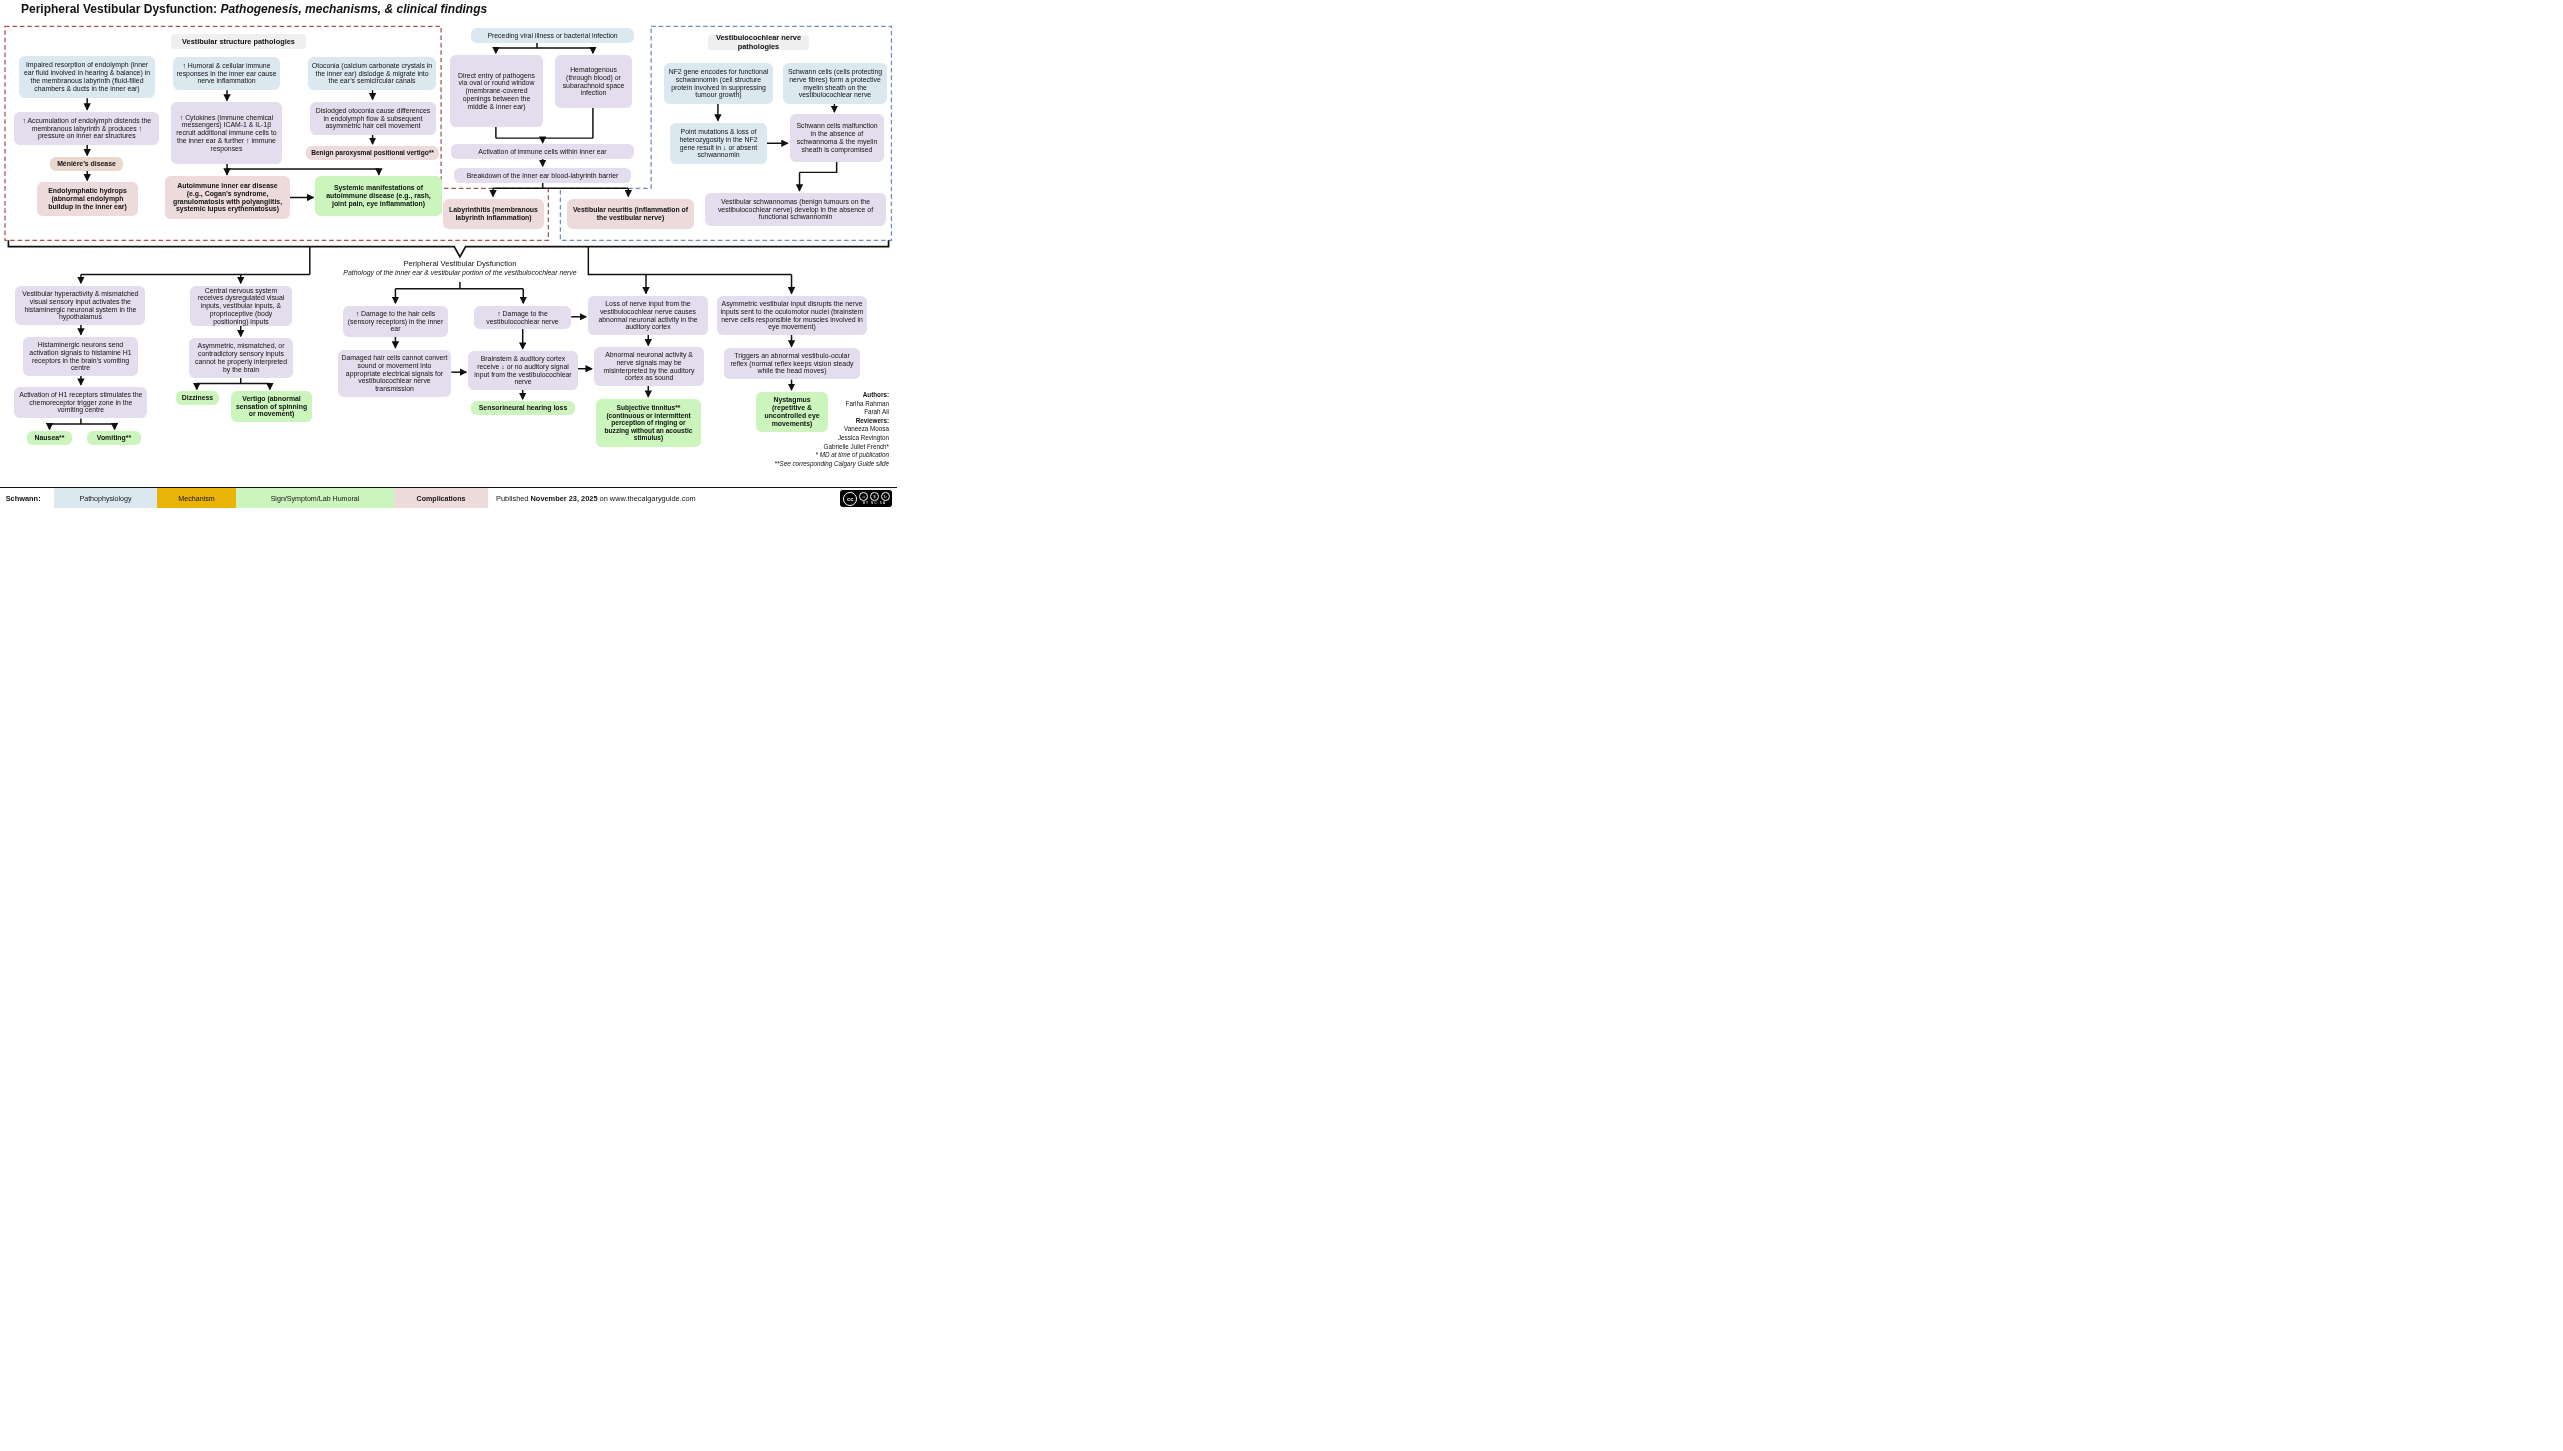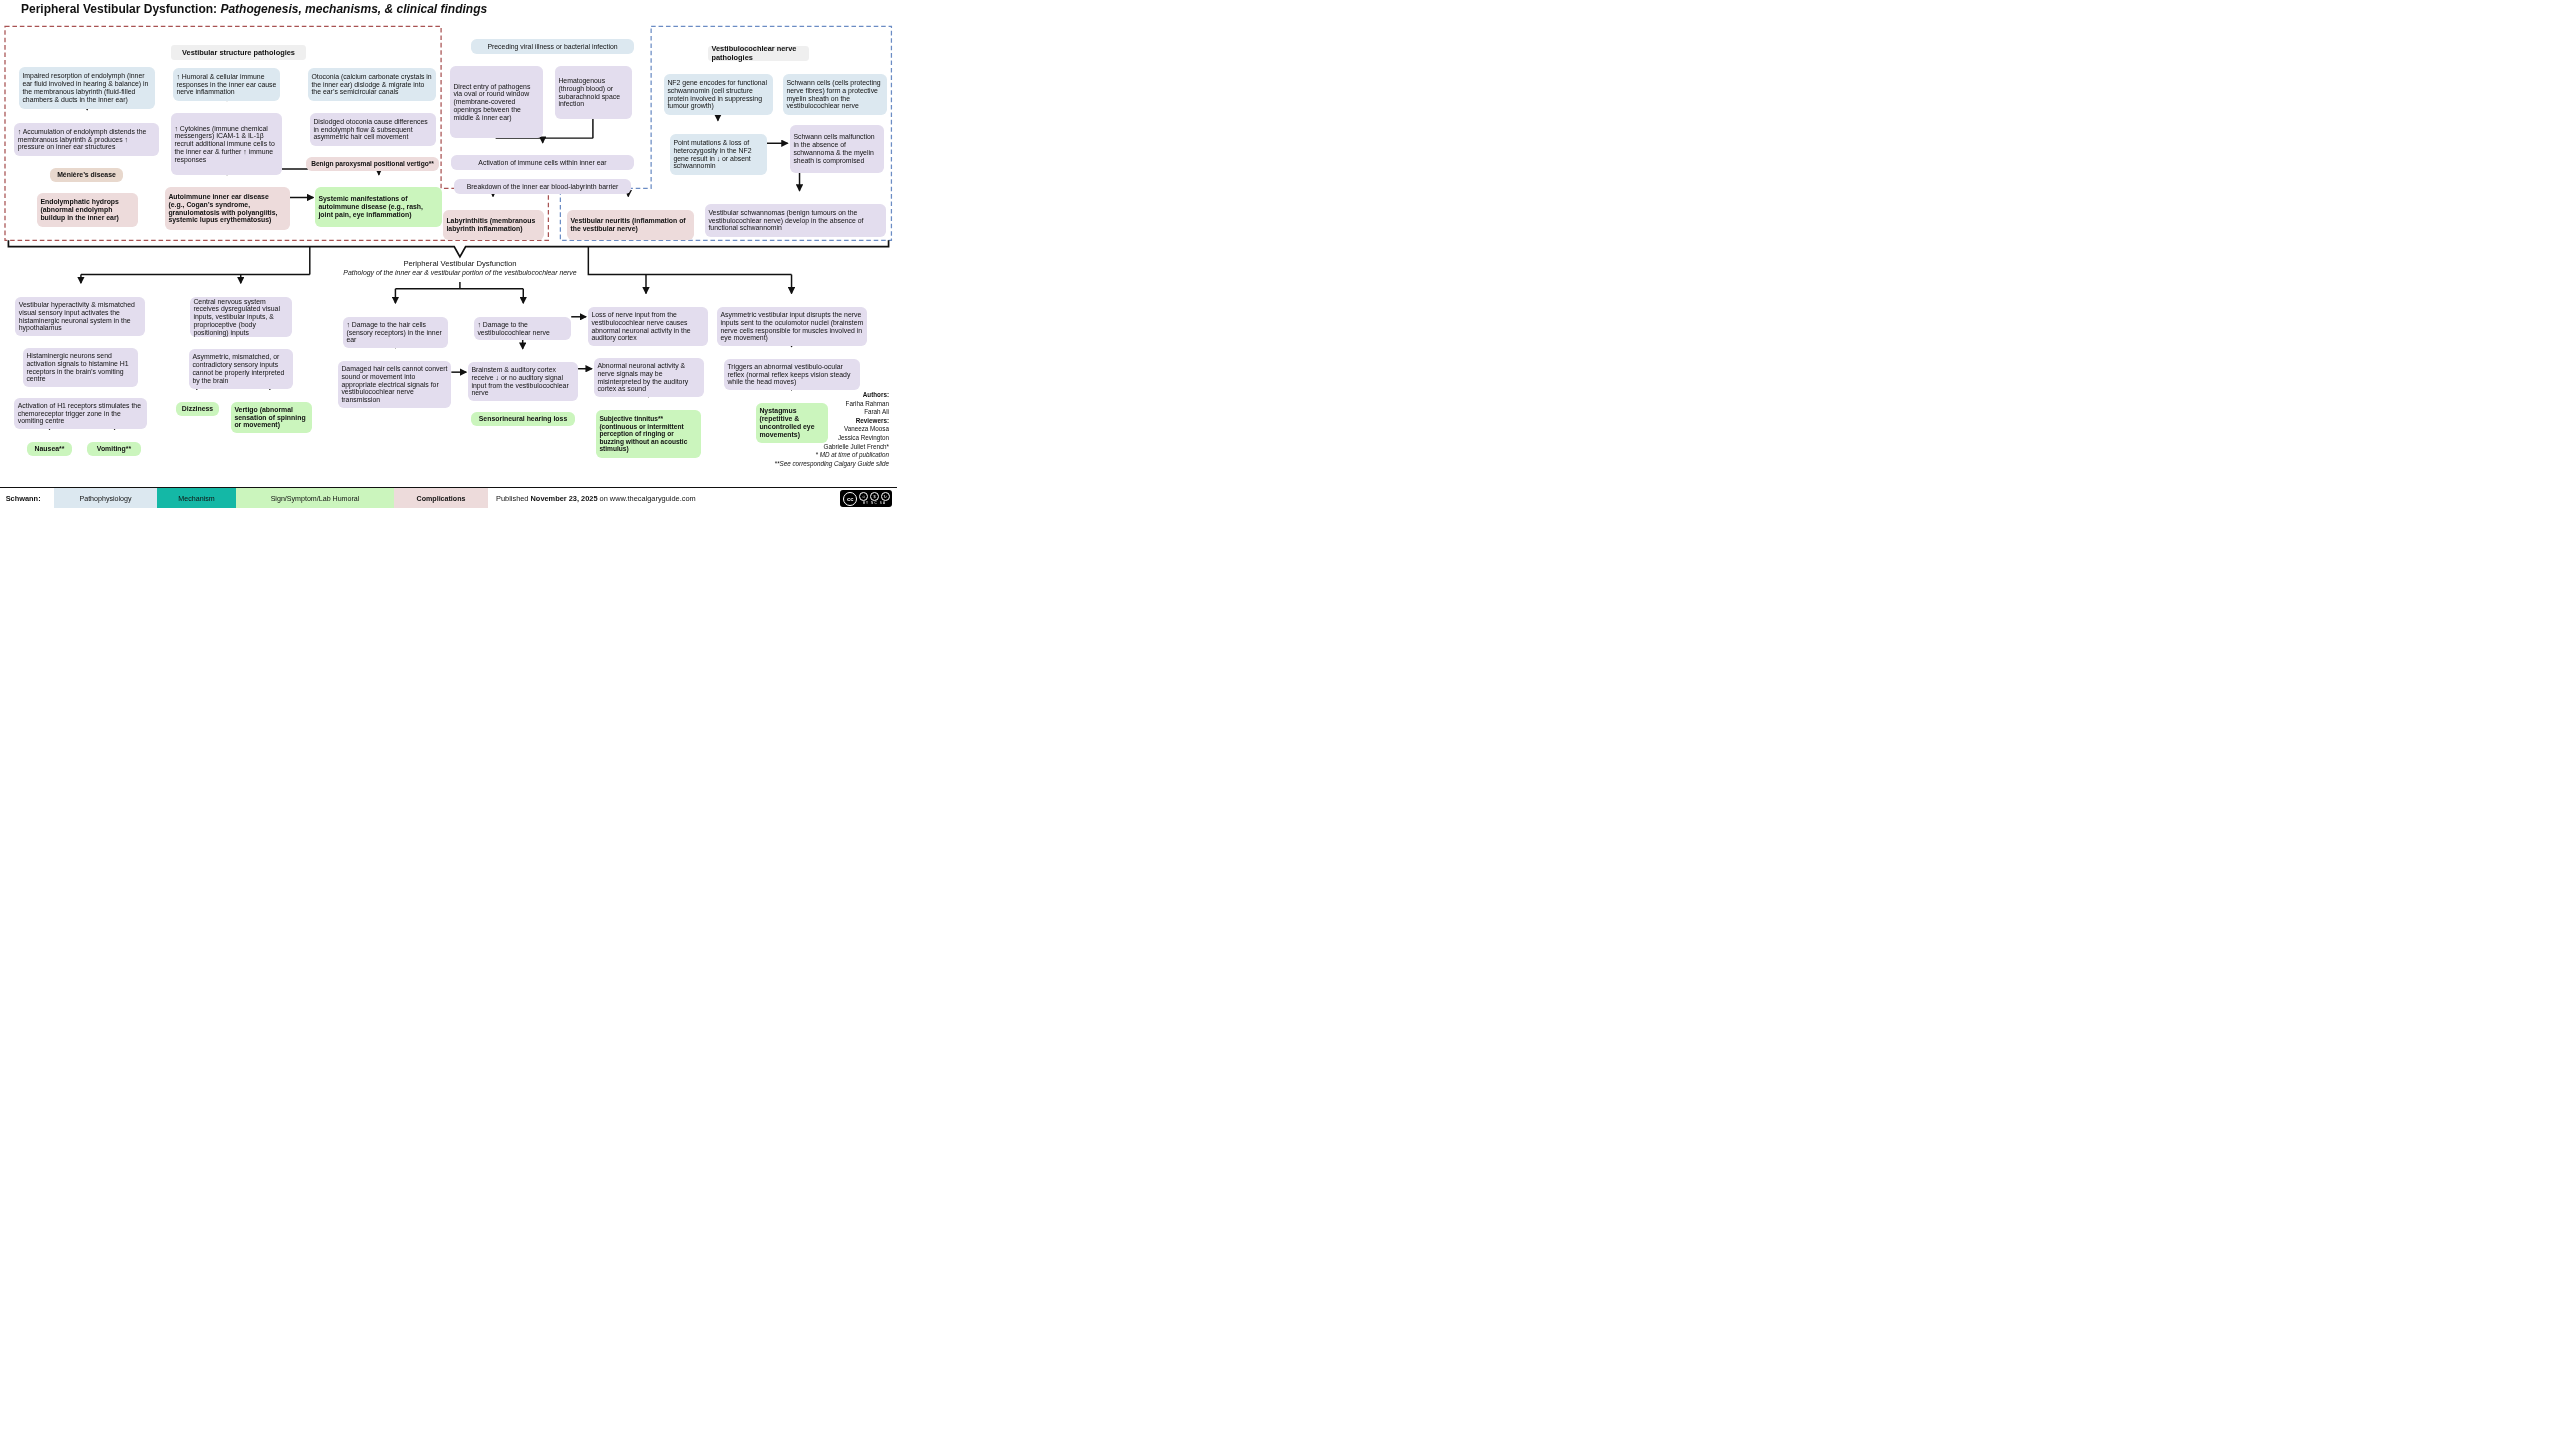--- a/index.html
+++ b/index.html
@@ -2,22 +2,22 @@
 <html style="font-size:9.1px"><head>
 <meta charset="utf-8">
 <style>
   html,body{margin:0;padding:0;background:#fff;}
   .canvas{position:relative;width:897px;height:508px;background:#fff;
           font-family:"Liberation Sans",sans-serif;color:#111;overflow:hidden;}
   .page-title{position:absolute;left:21px;top:2.3px;font-size:12px;font-weight:bold;white-space:nowrap;}
   .page-title .it{font-style:italic;}
   svg.wires{position:absolute;left:0;top:0;z-index:0;}
   .node{position:absolute;z-index:2;display:flex;align-items:center;justify-content:center;
-        border-radius:5.7px;padding:1.7px 3.4px;box-sizing:border-box;
-        font-size:6.9px;line-height:1.13;margin-top:11px;}
+        text-align:center;border-radius:5.7px;padding:1.7px 3.4px;box-sizing:border-box;
+        font-size:6.9px;line-height:1.13;}
   .patho{background:#dce8f0;}
   .mech{background:#e3ddee;}
   .sign{background:#cbf5bd;font-weight:bold;}
   .comp{background:#eddbdb;font-weight:bold;}
   .tan{background:#e8d8cd;font-weight:bold;}
   .hdr{background:#efefef;font-weight:bold;font-size:7.4px;border-radius:3.4px;}
   .small{font-size:6.6px;}
   .center-label{position:absolute;z-index:2;left:260px;top:259px;width:400px;text-align:center;}
   .center-label .l1{font-weight:normal;font-size:7.7px;}
   .center-label .l2{font-style:italic;font-size:6.9px;margin-top:0.6px;}
@@ -197,21 +197,21 @@
     <div>Vaneeza Moosa</div>
     <div>Jessica Revington</div>
     <div>Gabrielle Juliet French*</div>
     <div class="i">* MD at time of publication</div>
     <div class="i">**See corresponding Calgary Guide slide</div>
   </div>
 
   <div class="footer">
     <div class="leg-label">Schwann:</div>
     <div class="leg-item" style="width: 103px; background-color: rgb(220, 232, 240);">Pathophysiology</div>
-    <div class="leg-item" style="width: 79px; background-color: #14b8a6;">Mechanism</div>
+    <div class="leg-item" style="width: 79px; background-color: #eab308;">Mechanism</div>
     <div class="leg-item" style="width: 158px; background-color: rgb(203, 245, 189);">Sign/Symptom/Lab Humoral</div>
     <div class="leg-item" style="width: 94px; background-color: rgb(237, 219, 219); font-weight: bold;">Complications</div>
     <div class="pub">
       <span>Published</span>&nbsp;
       <span class="b">November 23, 2025</span>&nbsp;
       <span>on www.thecalgaryguide.com</span>
     </div>
     <div class="spacer"></div>
     <div class="ccbadge" title="">
       <div class="cc-big">cc</div>

